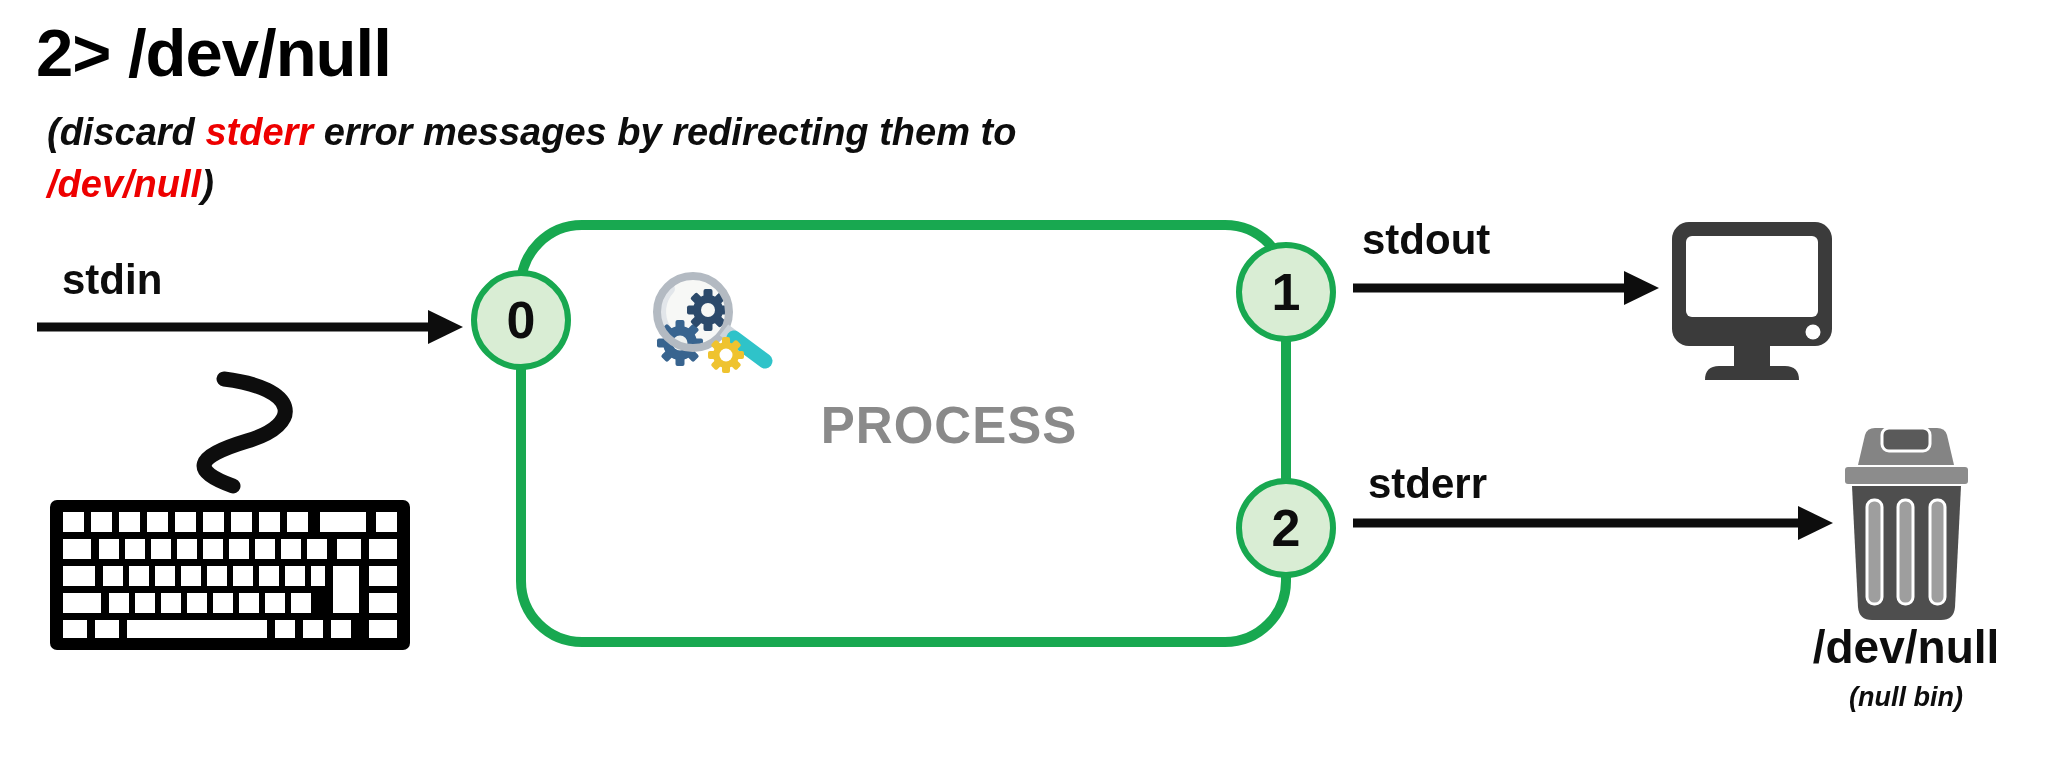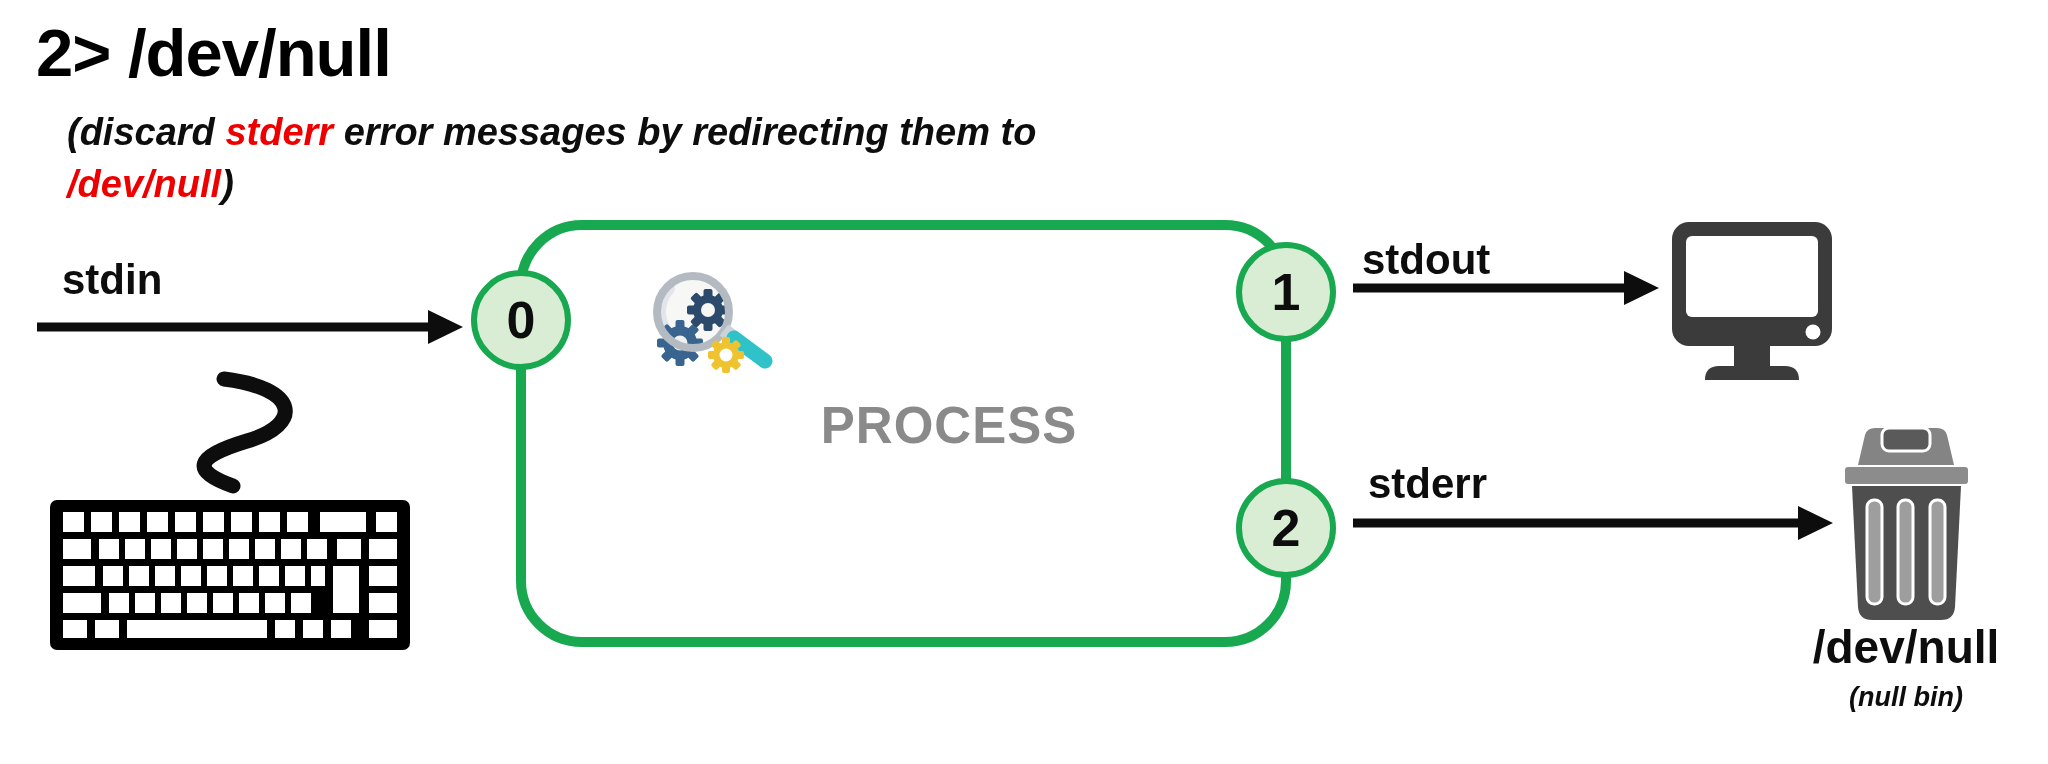--- a/index.html
+++ b/index.html
@@ -7,38 +7,38 @@
     width:2048px;height:764px;background:#ffffff;position:relative;overflow:hidden;
     font-family:"Liberation Sans", sans-serif;color:#0d0d0d;
   }
   .abs{position:absolute;}
   .title{
     left:36px;top:14px;font-size:67px;font-weight:bold;letter-spacing:-1px;
     white-space:nowrap;color:#000;
   }
   .subtitle{
     left:47px;top:106px;font-size:38px;font-weight:bold;font-style:italic;
-    line-height:52px;white-space:nowrap;color:#0d0d0d;margin-left:20px;
+    line-height:52px;white-space:nowrap;color:#0d0d0d;
   }
   .red{color:#ee0000;}
   .process-box{
     left:516px;top:220px;width:775px;height:427px;box-sizing:border-box;
     border:10px solid #18a850;border-radius:66px;background:transparent;
   }
   .fd{
     width:100px;height:100px;box-sizing:border-box;border:6px solid #18a850;
     border-radius:50%;background:#d9edd4;display:flex;align-items:center;
     justify-content:center;font-size:52px;font-weight:bold;color:#0d0d0d;
   }
   #fd0{left:471px;top:270px;}
   #fd1{left:1236px;top:242px;}
   #fd2{left:1236px;top:478px;}
   .lbl{font-weight:bold;font-size:42px;white-space:nowrap;color:#0d0d0d;}
   #lbl-stdin{left:62px;top:256px;}
-  #lbl-stdout{left:1362px;top:236px;}
+  #lbl-stdout{left:1362px;top:216px;}
   #lbl-stderr{left:1368px;top:460px;}
   #lbl-process{
     left:794px;top:396px;width:310px;text-align:center;font-size:51px;
     font-weight:bold;color:#8a8a8a;letter-spacing:1px;
   }
   #lbl-devnull{left:1786px;top:620px;width:240px;text-align:center;font-size:46px;font-weight:bold;}
   #lbl-trashbin{left:1786px;top:682px;width:240px;text-align:center;font-size:27px;font-weight:bold;font-style:italic;}
   svg.layer{position:absolute;left:0;top:0;}
 </style>
 </head>

